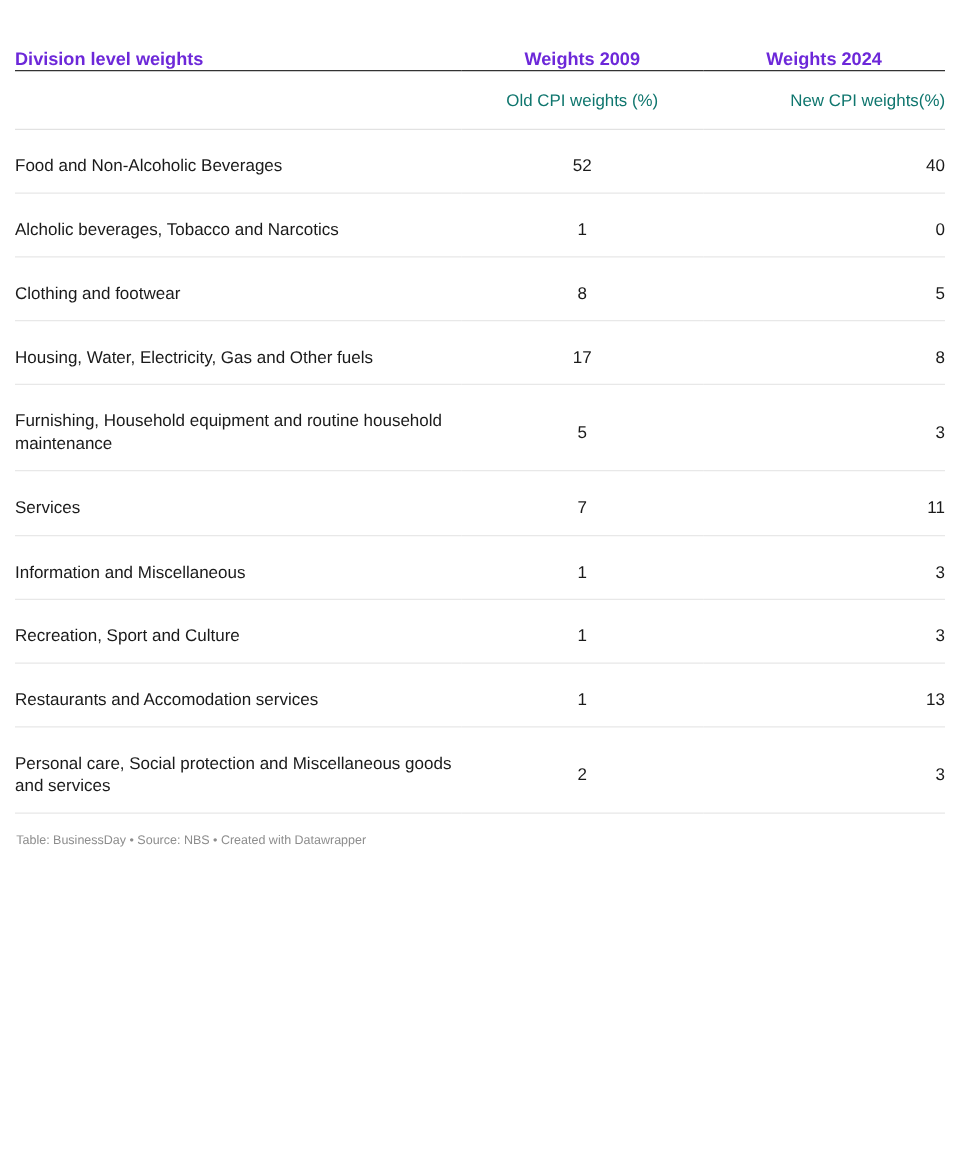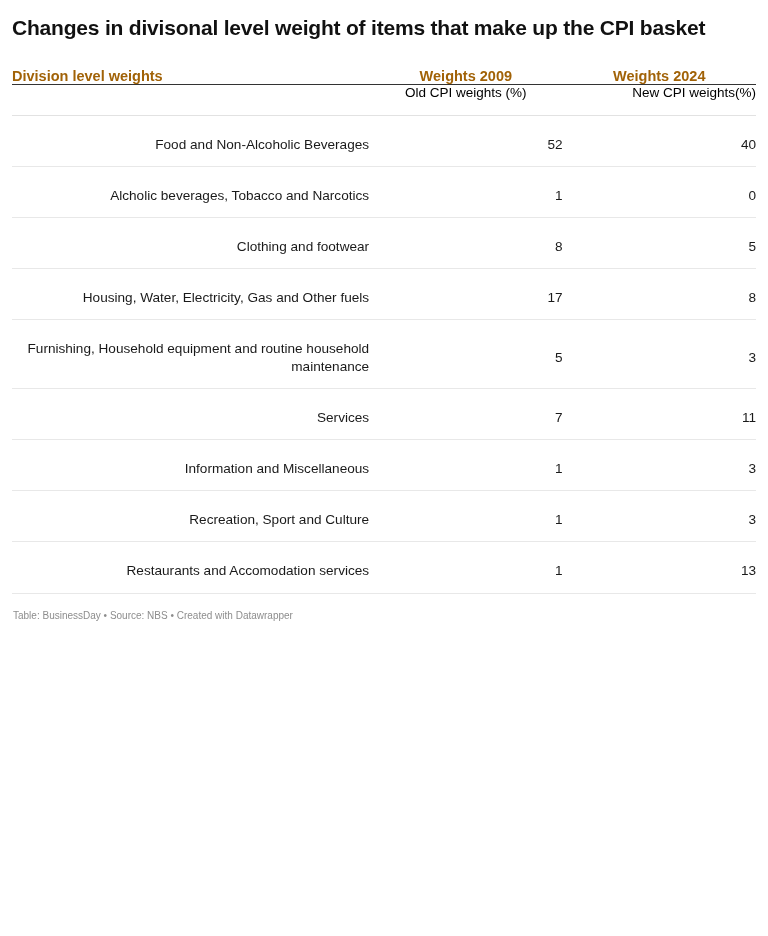--- a/index.html
+++ b/index.html
@@ -39,64 +39,63 @@
   table.cpi th, table.cpi td {
     padding: 0;
     vertical-align: middle;
   }
   .col-label { width: 48%; }
   .col-num   { width: 26%; }
 
   thead th {
     font-size: 14.5px;
     font-weight: bold;
-    color: #a16207;
+    color: #6d28d9;
     padding-bottom: 11px;
     border-bottom: 1.6px solid #333333;
   }
   thead th.left  { text-align: left; }
   thead th.right { text-align: center; }
 
   tr.subhead td {
     font-size: 13.5px;
-    color: #000000;
+    color: #0f766e;
     font-weight: normal;
+    padding-top: 16px;
     padding-bottom: 15px;
     border-bottom: 1px solid #e2e2e2;
   }
   tr.subhead td.right { text-align: right; }
   tr.subhead td.center { text-align: center; }
 
   tbody tr.row td {
     font-size: 13.6px;
     color: #1a1a1a;
     border-bottom: 1px solid #e8e8e8;
     padding-top: 20px;
     padding-bottom: 12px;
     line-height: 1.33;
-    text-align: right;
   }
   tbody tr.row:last-child td { border-bottom: 1px solid #e8e8e8; }
   td.label { text-align: left; padding-right: 12px; }
   td.v2009 { text-align: center; }
   td.v2024 { text-align: right; }
 
   .footer {
     margin-top: 16px;
     font-size: 10px;
     color: #8d8d8d;
     padding-left: 1px;
   }
 </style>
 </head>
 <body>
 
 <div class="page">
 
-  <h1 class="title">Changes in divisonal level weight of items that make up the CPI basket</h1>
 
   <table class="cpi">
     <colgroup>
       <col class="col-label">
       <col class="col-num">
       <col class="col-num">
     </colgroup>
     <thead>
       <tr>
         <th class="left">Division level weights</th>
@@ -149,18 +148,23 @@
       <tr class="row">
         <td class="label">Recreation, Sport and Culture</td>
         <td class="v2009">1</td>
         <td class="v2024">3</td>
       </tr>
       <tr class="row">
         <td class="label">Restaurants and Accomodation services</td>
         <td class="v2009">1</td>
         <td class="v2024">13</td>
       </tr>
+      <tr class="row">
+        <td class="label">Personal care, Social protection and Miscellaneous goods and services</td>
+        <td class="v2009">2</td>
+        <td class="v2024">3</td>
+      </tr>
     </tbody>
   </table>
 
   <div class="footer">Table: BusinessDay • Source: NBS • Created with Datawrapper</div>
 
 </div>
 
 </body></html>

